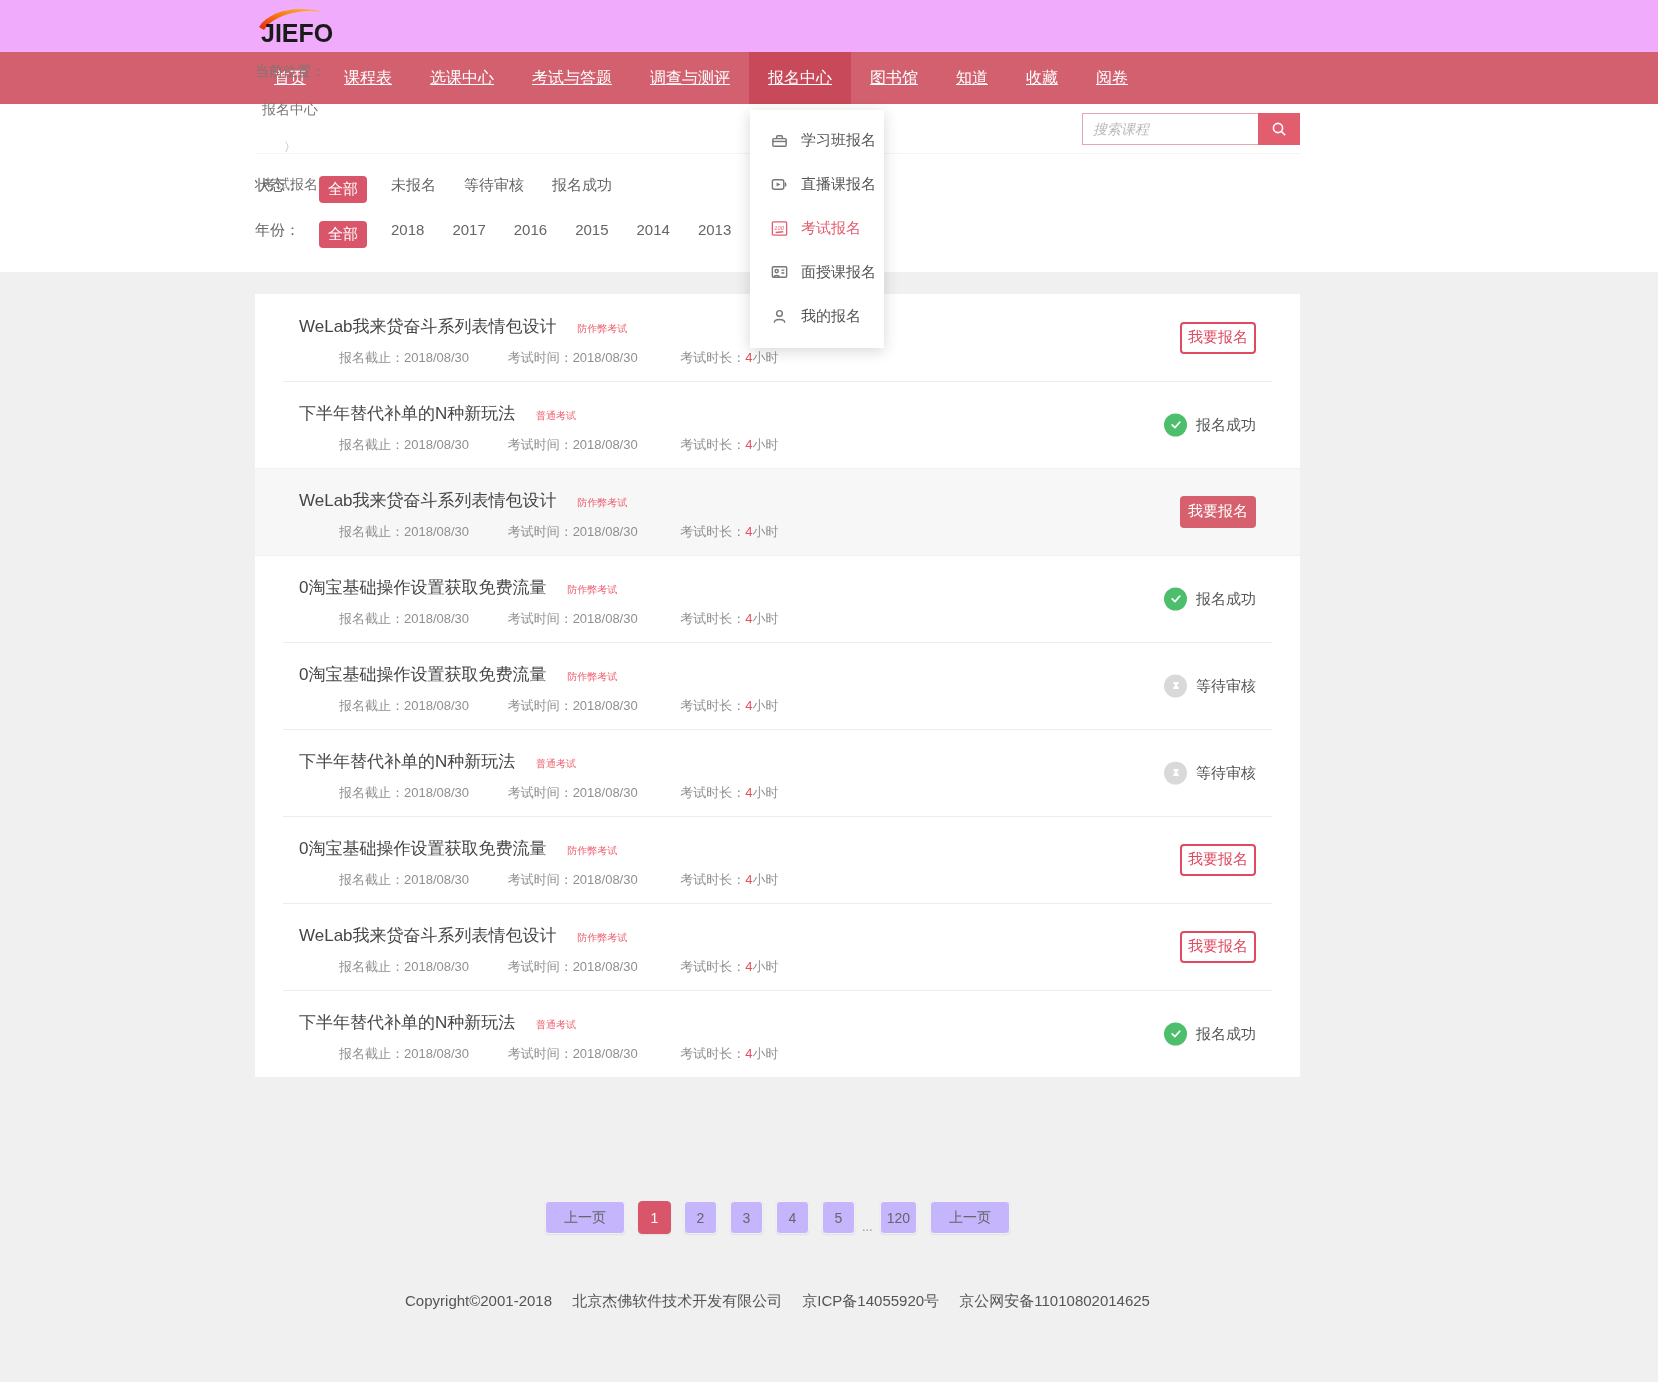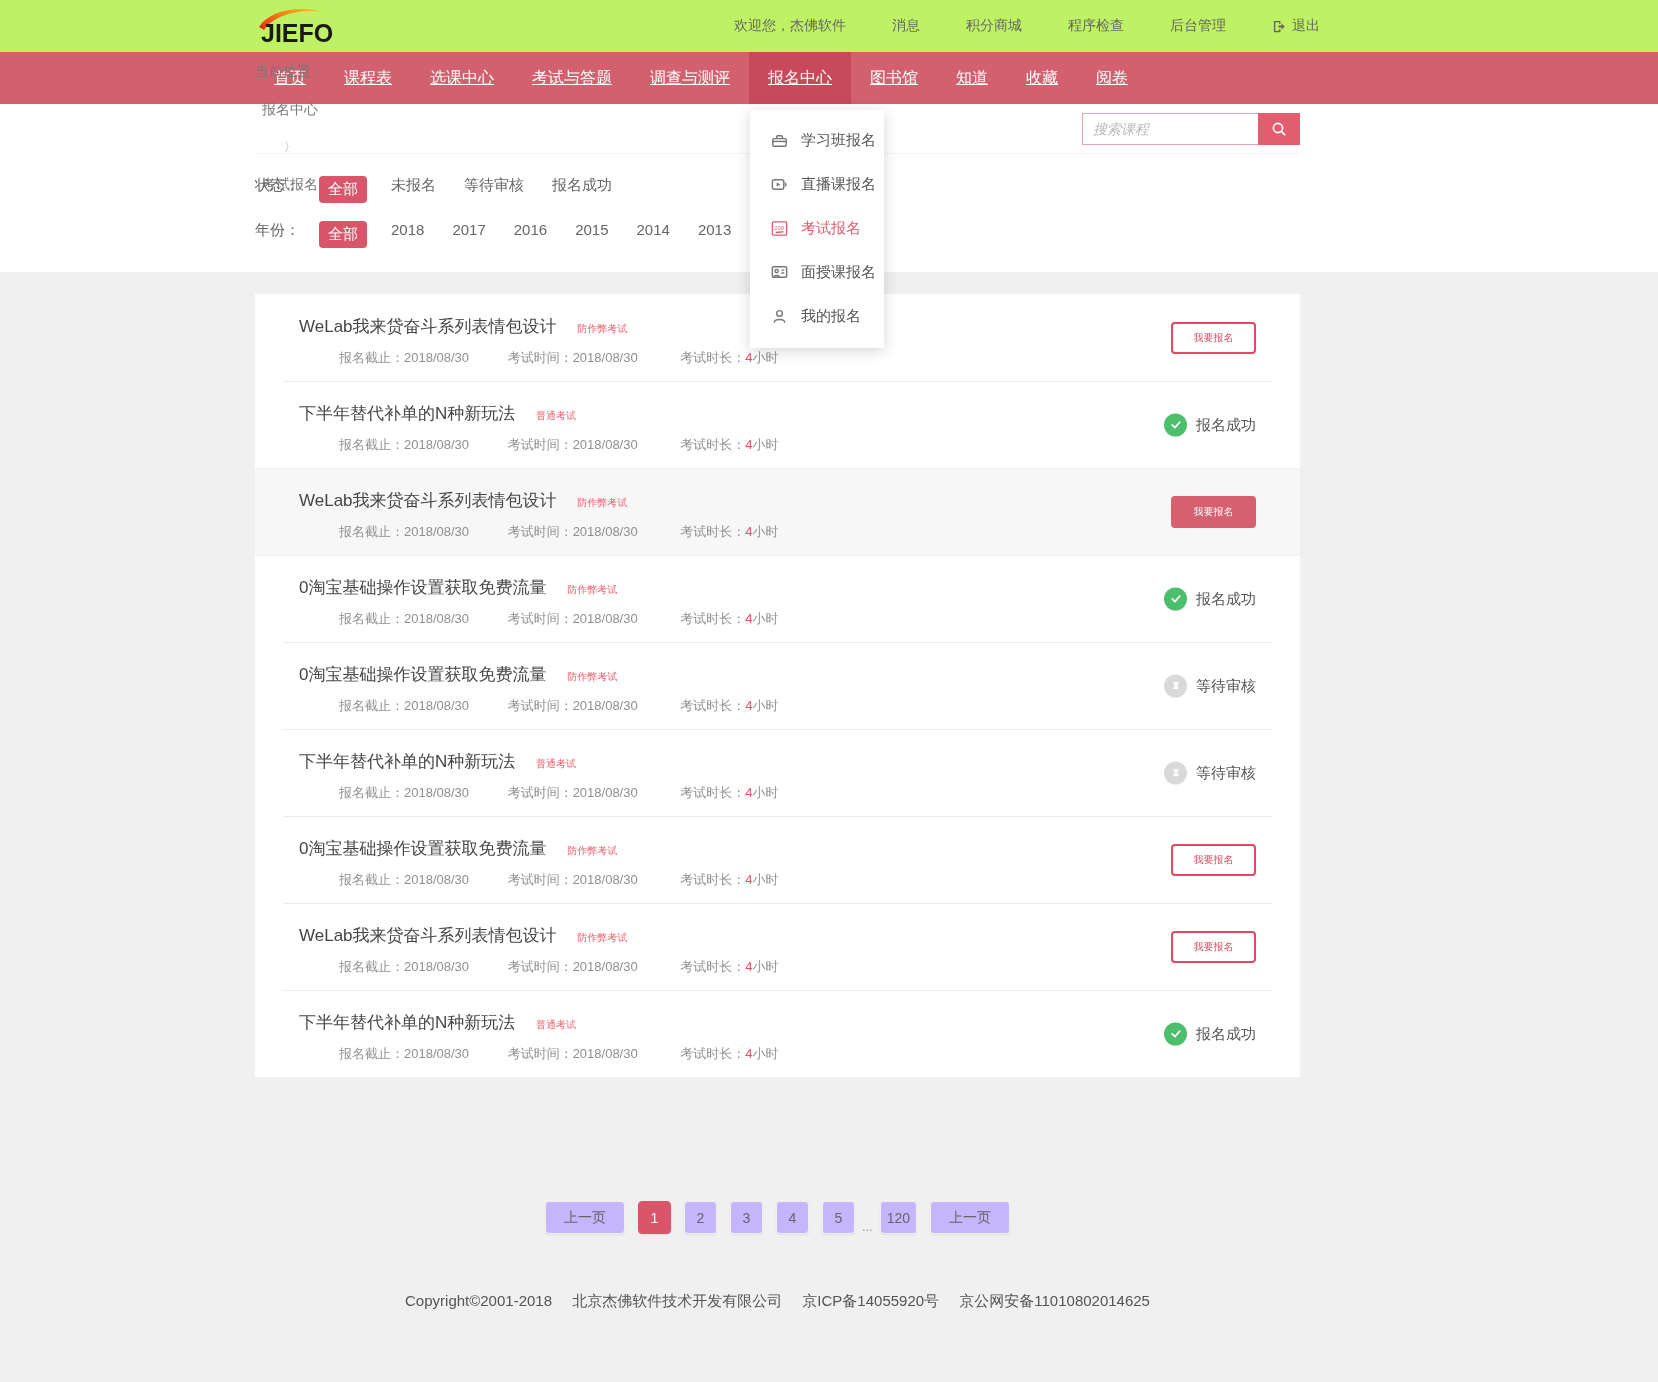--- a/index.html
+++ b/index.html
@@ -2,21 +2,21 @@
 <html><head>
 <meta charset="utf-8">
 <style>
   * { box-sizing: border-box; margin: 0; padding: 0; }
   html,body { width:1658px; min-height:1382px; }
   body {
     font-family: "Liberation Sans", "DejaVu Sans", sans-serif;
     background:#f0f0f0; color:#555; position:relative;
   }
   
-  .topbar { height:52px; background:#bef264; }
+  .topbar { height:52px; background:#f0abfc; }
   .topbar-inner { height:100%; display:flex; align-items:center; justify-content:space-between;
                   padding-left:255px; padding-right:338px; }
   .logo { display:flex; align-items:center; }
   .top-right { display:flex; align-items:center; font-size:14px; color:#666; }
   .welcome { color:#666; }
   .top-link { margin-left:46px; color:#666; text-decoration:none; cursor:pointer; }
   .logout { display:flex; align-items:center; gap:5px; }
   .logout svg { display:block; }
   
   .nav { height:52px; background:#d2606e; }
@@ -58,21 +58,21 @@
   .row.highlight::before, .row.highlight + .row::before { left:0; right:0; border-top-color:#f0f0f0; }
   .title-line { padding-top:21px; font-size:17px; color:#454545; }
   .row-title { cursor:pointer; }
   .row-tag { margin-left:16px; font-size:10px; color:#ee5f6e; }
   .meta-line { margin-top:11px; font-size:13px; color:#8f8f8f; }
   .meta-col { display:inline-block; }
   .meta-col.c1 { width:165px;margin-left:40px; }
   .meta-col.c2 { width:169px; }
   .meta-red { color:#e8505f; }
   .status { position:absolute; right:44px; top:50%; transform:translateY(-50%); }
-  .btn-apply { width:85px; height:32px; border-radius:4px; font-size:10px; cursor:pointer;
+  .btn-apply { width:76px; height:32px; border-radius:4px; font-size:15px; cursor:pointer;
                font-family:"Liberation Sans","DejaVu Sans",sans-serif; }
   .btn-apply.outline { background:#fff; border:2px solid #e0495f; color:#e0495f; }
   .btn-apply.filled { background:#d6606d; border:none; color:#fff; }
   .status-chip { display:flex; align-items:center; gap:9px; font-size:15px; color:#555; }
   .chip-icon { width:23px; height:23px; border-radius:50%; display:flex; align-items:center; justify-content:center; }
   .chip-icon.green { background:#4dbe6c; }
   .chip-icon.gray { background:#d9d9d9; }
   
   .pagination { margin:124px 0 0 255px; width:1045px; display:flex; justify-content:center;
                 align-items:flex-end; gap:13px; }
@@ -99,34 +99,20 @@
           <linearGradient id="lg" x1="0" y1="1" x2="1" y2="0">
             <stop offset="0" stop-color="#e62310"></stop>
             <stop offset="0.55" stop-color="#f57f17"></stop>
             <stop offset="1" stop-color="#fcc02c"></stop>
           </linearGradient>
         </defs>
         <path d="M4 22 C14 6, 42 0, 68 7 C46 3, 18 10, 9 25 Z" fill="url(#lg)"></path>
         <text x="6" y="37" font-size="25" font-weight="bold" fill="#1a1a1a" font-family="Liberation Sans, DejaVu Sans, sans-serif">JIEFO</text>
       </svg>
     </div>
-    <div class="top-right">
-      <span class="welcome">欢迎您，杰佛软件</span>
-      <span class="top-link">消息</span>
-      <span class="top-link">积分商城</span>
-      <span class="top-link">程序检查</span>
-      <span class="top-link">后台管理</span>
-      <span class="top-link logout">
-        <svg width="15" height="15" viewBox="0 0 16 16">
-          <path d="M2 2h7v3H7.5V3.5H3.5v9h4V11H9v3H2z" fill="#666"></path>
-          <path d="M10.2 4.8l3.4 3.2-3.4 3.2V9H6.8V7h3.4z" fill="#666"></path>
-        </svg>
-        <span>退出</span>
-      </span>
-    </div>
   </div>
 </div>
 
 <div class="nav">
   <div class="nav-inner">
     <div class="nav-item">首页</div>
     <div class="nav-item">课程表</div>
     <div class="nav-item">选课中心</div>
     <div class="nav-item">考试与答题</div>
     <div class="nav-item">调查与测评</div>

